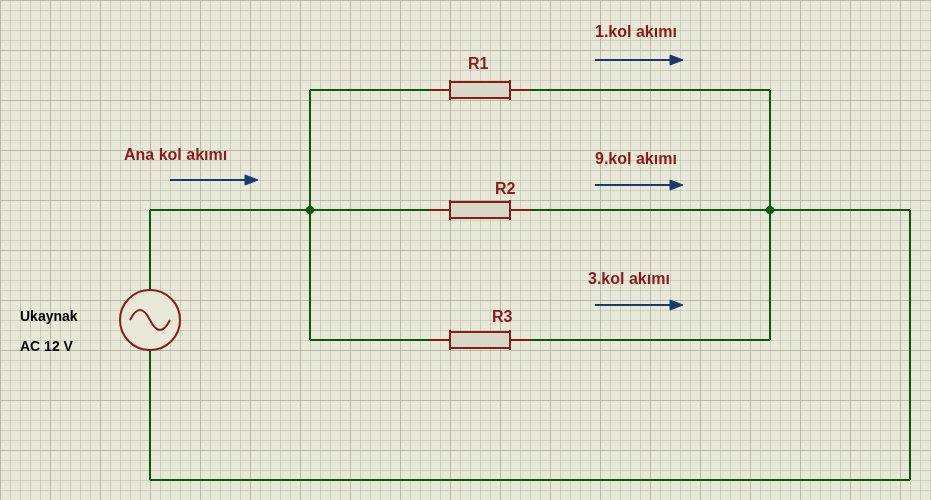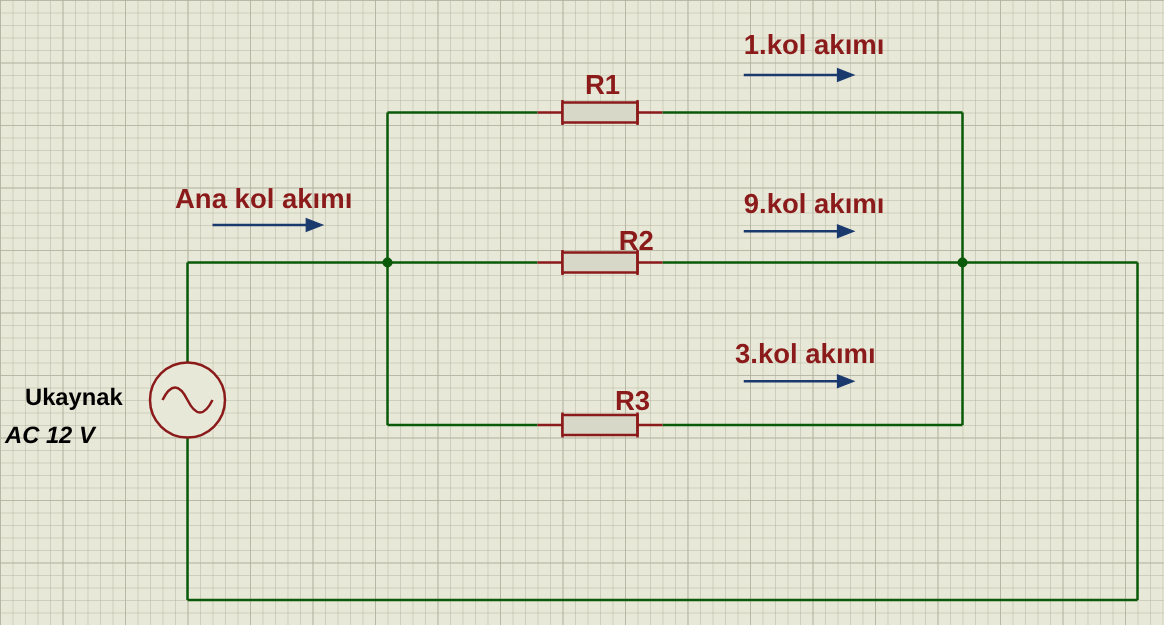--- a/index.html
+++ b/index.html
@@ -26,28 +26,28 @@
   }
   svg {
     position: absolute;
     top: 0;
     left: 0;
   }
   .label {
     position: absolute;
     color: #8b1a1a;
     font-weight: bold;
-    font-size: 22px;
+    font-size: 16px;
     white-space: nowrap;
   }
   .label-black {
     position: absolute;
     color: #000;
     font-weight: bold;
-    font-size: 19px;
+    font-size: 14px;
     white-space: nowrap;
   }
   .arrow {
     stroke: #1a3a6e;
     stroke-width: 2;
     fill: none;
   }
   .arrow-head {
     fill: #1a3a6e;
     stroke: #1a3a6e;
@@ -148,25 +148,25 @@
     <line class="arrow" x1="595" y1="185" x2="670" y2="185"></line>
     <polygon class="arrow-head" points="670,180 670,190 683,185"></polygon>
   </g>
 
   <g>
     <line class="arrow" x1="595" y1="305" x2="670" y2="305"></line>
     <polygon class="arrow-head" points="670,300 670,310 683,305"></polygon>
   </g>
 </svg>
 
-<div class="label" style="left:140px; top:146px;">Ana kol akımı</div>
+<div class="label" style="left:124px; top:146px;">Ana kol akımı</div>
 
 <div class="label" style="left:468px; top:55px;text-align:center;">R1</div>
 <div class="label" style="left:595px; top:23px;">1.kol akımı</div>
 
 <div class="label" style="left:495px; top:180px;">R2</div>
 <div class="label" style="left:595px; top:150px;">9.kol akımı</div>
 
 <div class="label" style="left:492px; top:308px;">R3</div>
 <div class="label" style="left:588px; top:270px;text-align:center;">3.kol akımı</div>
 
 <div class="label-black" style="left:20px; top:308px;">Ukaynak</div>
-<div class="label-black" style="left:4px; top:338px;font-style:italic;">AC 12 V</div>
+<div class="label-black" style="left:20px; top:338px;">AC 12 V</div>
 
 </body></html>

